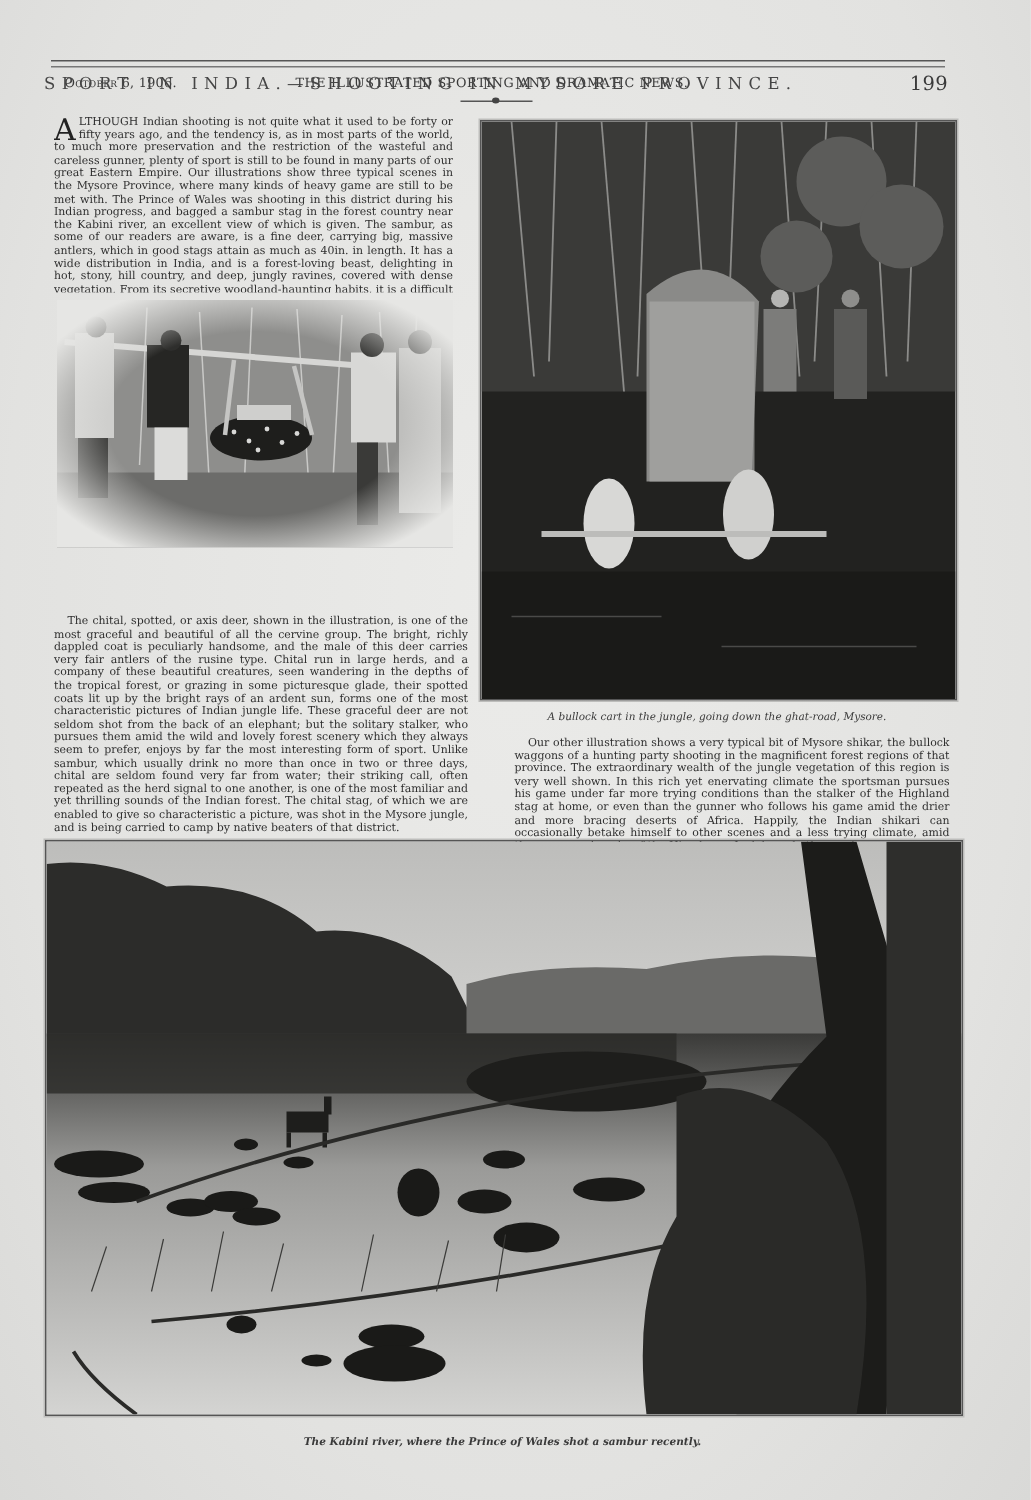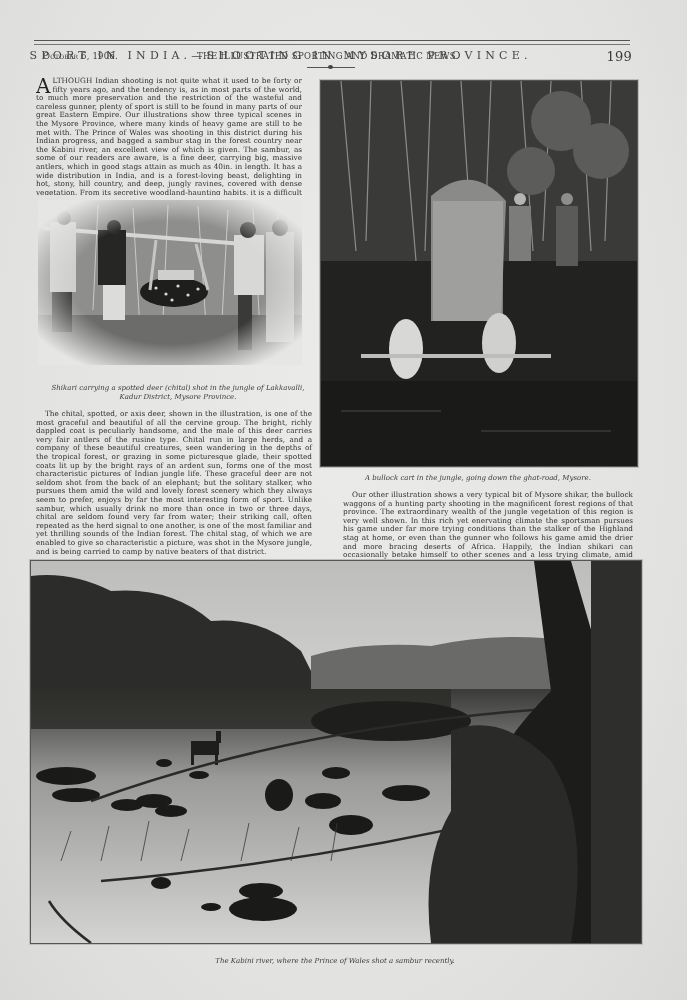--- a/index.html
+++ b/index.html
@@ -107,21 +107,20 @@
           <circle cx="150" cy="95" r="1.6"></circle>
           <circle cx="160" cy="89" r="1.6"></circle>
           <circle cx="134" cy="100" r="1.6"></circle>
         </g>
       <rect x="120" y="70" width="36" height="10" fill="#cfcfcd"></rect>
       <line x1="118" y1="40" x2="112" y2="90" stroke="#c5c5c3" stroke-width="3"></line>
       <line x1="158" y1="44" x2="170" y2="90" stroke="#c5c5c3" stroke-width="3"></line>
       <rect width="264" height="165" fill="url(#vig)"></rect>
     </svg>
   </div>
-  <div class="caption" style="left:40px; top:384px; width:276px;">Shikari carrying a spotted deer (chital) shot in the jungle of Lakkavalli, Kadur District, Mysore Province.</div>
 
   <div class="text" style="left:36px; top:410px; width:276px;">
     <p>The chital, spotted, or axis deer, shown in the illustration, is one of the most graceful and beautiful of all the cervine group. The bright, richly dappled coat is peculiarly handsome, and the male of this deer carries very fair antlers of the rusine type. Chital run in large herds, and a company of these beautiful creatures, seen wandering in the depths of the tropical forest, or grazing in some picturesque glade, their spotted coats lit up by the bright rays of an ardent sun, forms one of the most characteristic pictures of Indian jungle life. These graceful deer are not seldom shot from the back of an elephant; but the solitary stalker, who pursues them amid the wild and lovely forest scenery which they always seem to prefer, enjoys by far the most interesting form of sport. Unlike sambur, which usually drink no more than once in two or three days, chital are seldom found very far from water; their striking call, often repeated as the herd signal to one another, is one of the most familiar and yet thrilling sounds of the Indian forest. The chital stag, of which we are enabled to give so characteristic a picture, was shot in the Mysore jungle, and is being carried to camp by native beaters of that district.</p>
   </div>
 
   <div class="photo frame" style="left:320px; top:80px; width:316px; height:385px;">
     <svg width="316" height="385" viewBox="0 0 316 385">
       <rect width="316" height="385" fill="#222220"></rect>
       <rect x="0" y="0" width="316" height="180" fill="#3a3a38"></rect>
       <g stroke="#9a9a98" stroke-width="1.2" opacity="0.85">
@@ -229,15 +228,15 @@
         <line x1="30" y1="300" x2="40" y2="270"></line>
           <line x1="70" y1="300" x2="78" y2="265"></line>
         <line x1="110" y1="300" x2="118" y2="260"></line>
           <line x1="150" y1="300" x2="158" y2="268"></line>
         <line x1="210" y1="300" x2="218" y2="262"></line>
           <line x1="260" y1="300" x2="268" y2="266"></line>
         <line x1="300" y1="300" x2="306" y2="262"></line>
       </g>
     </svg>
   </div>
-  <div class="caption" style="left:30px; top:957px; width:610px;">The Kabini river, where the Prince of Wales shot a sambur recently.</div>
+  <div class="caption" style="left:30px; top:957px; width:610px;font-weight:bold;">The Kabini river, where the Prince of Wales shot a sambur recently.</div>
 
 </div>
 
 </body></html>

